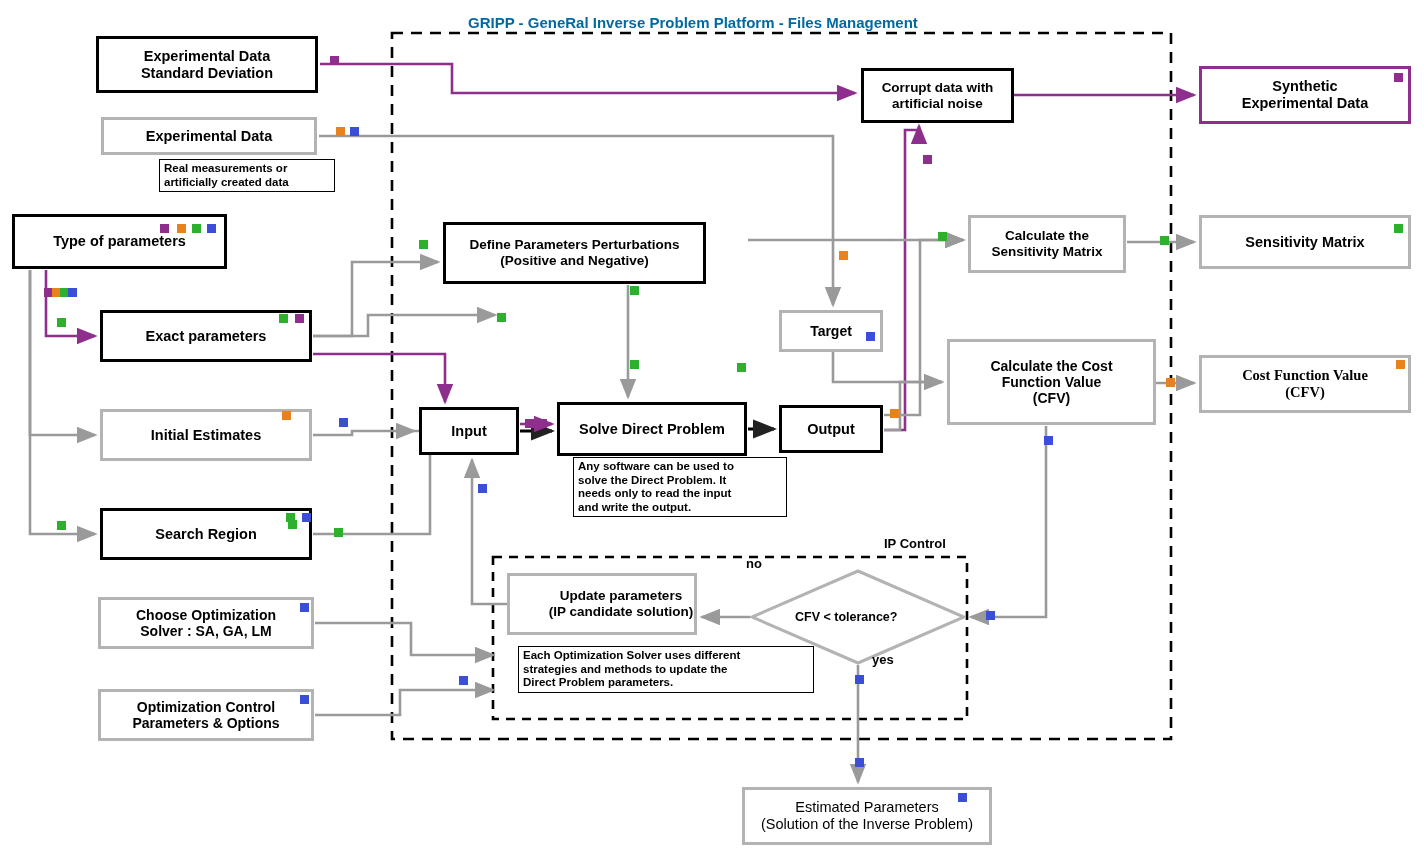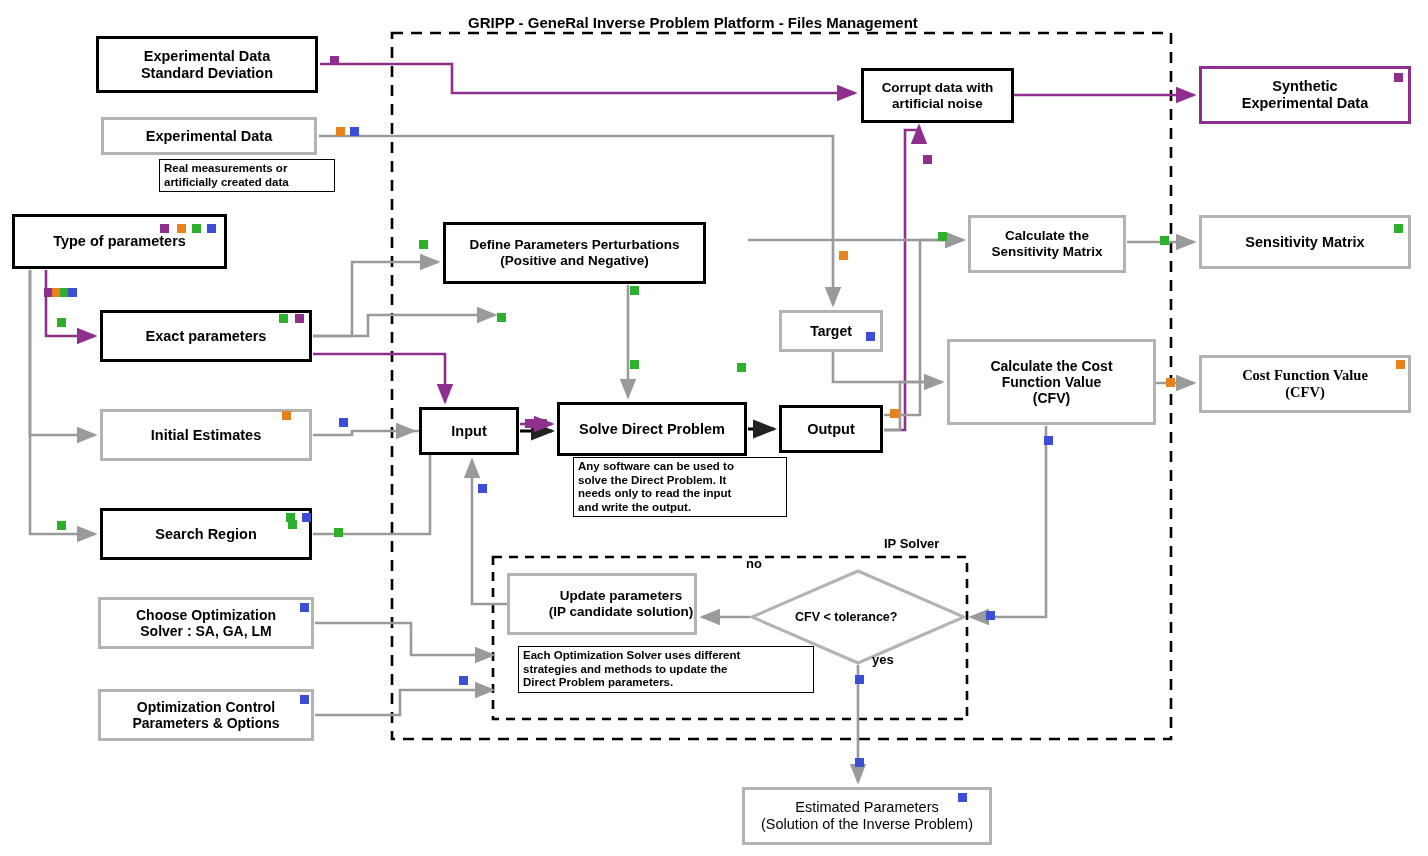--- a/index.html
+++ b/index.html
@@ -64,21 +64,21 @@
     font-weight: bold;
     line-height: 1.18;
     padding: 2px 4px;
     text-align: left;
     z-index: 6;
   }
   .title {
     position: absolute;
     font-weight: bold;
     font-size: 15px;
-    color: #000000;
+    color: #0369a1;
     z-index: 6;
     white-space: nowrap;
   }
   .label {
     position: absolute;
     font-weight: bold;
     font-size: 13px;
     color: #000;
     z-index: 6;
     white-space: nowrap;
@@ -265,21 +265,21 @@
       <div>Any software can be used to</div>
       <div>solve the Direct Problem. It</div>
       <div>needs only to read the input</div>
       <div>and write the output.</div>
     </div>
     <div class="note" style="left: 518px; top: 646px; width: 296px;">
       <div>Each Optimization Solver uses different</div>
       <div>strategies and methods to update the</div>
       <div>Direct Problem parameters.</div>
     </div>
-    <div class="label" style="left: 884px; top: 536px;">IP Solver</div>
+    <div class="label" style="left: 884px; top: 536px;">IP Control</div>
     <div class="label" style="left: 746px; top: 556px;">no</div>
     <div class="label" style="left: 872px; top: 652px;">yes</div>
     <div class="marker" style="left: 330px; top: 56px; background: rgb(142, 47, 142);"></div>
     <div class="marker" style="left: 336px; top: 127px; background: rgb(232, 130, 30);"></div>
     <div class="marker" style="left: 350px; top: 127px; background: rgb(58, 79, 214);"></div>
     <div class="marker" style="left: 160px; top: 224px; background: rgb(142, 47, 142);"></div>
     <div class="marker" style="left: 177px; top: 224px; background: rgb(232, 130, 30);"></div>
     <div class="marker" style="left: 192px; top: 224px; background: rgb(45, 177, 45);"></div>
     <div class="marker" style="left: 207px; top: 224px; background: rgb(58, 79, 214);"></div>
     <div class="marker" style="left: 44px; top: 288px; background: rgb(142, 47, 142);"></div>

